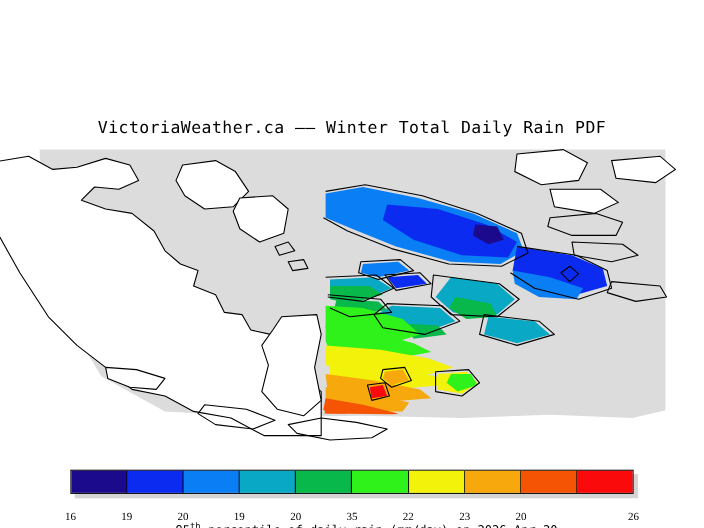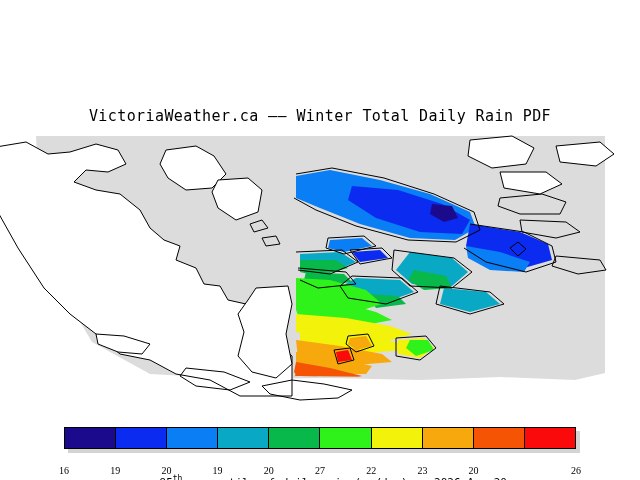--- a/index.html
+++ b/index.html
@@ -223,21 +223,21 @@
         <div class="cb-band" style="background: rgb(250, 10, 10);"></div>
       </div>
   </div>
 
   <div id="cb-ticks">
       <span class="cb-tick" style="left: 0px;">16</span>
       <span class="cb-tick" style="left: 51.2px;">19</span>
       <span class="cb-tick" style="left: 102.4px;">20</span>
       <span class="cb-tick" style="left: 153.6px;">19</span>
       <span class="cb-tick" style="left: 204.8px;">20</span>
-      <span class="cb-tick" style="left: 256px;">27</span>
+      <span class="cb-tick" style="left: 256px;">35</span>
       <span class="cb-tick" style="left: 307.2px;">22</span>
       <span class="cb-tick" style="left: 358.4px;">23</span>
       <span class="cb-tick" style="left: 409.6px;">20</span>
       <span class="cb-tick" style="left: 460.8px; margin-top: 27px;">25</span>
       <span class="cb-tick" style="left: 512px;">26</span>
     </div>
 
   <div id="cb-caption">
     <span>95</span><sup>th</sup><span> percentile of daily rain (mm/day) on 2026-Apr-20</span>
   </div>

